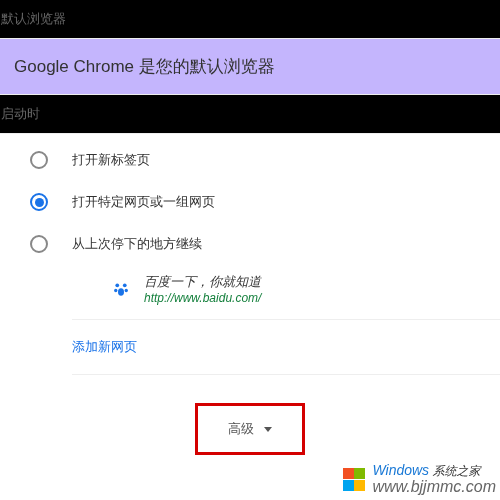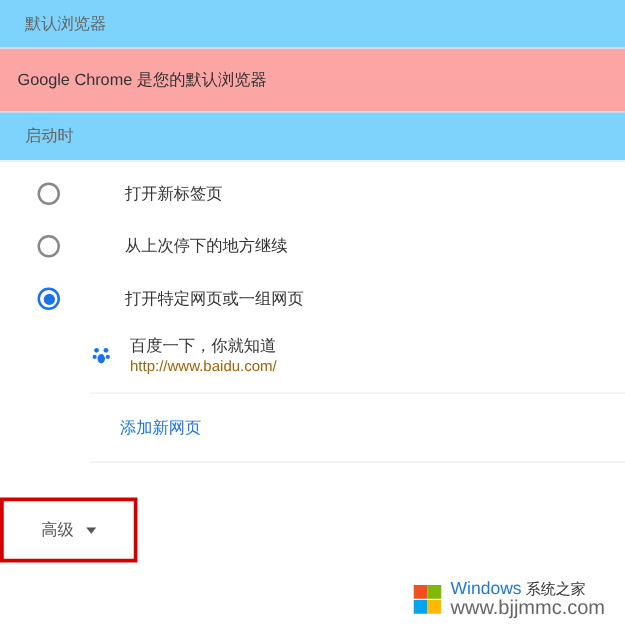--- a/index.html
+++ b/index.html
@@ -1,35 +1,35 @@
 <!DOCTYPE html>
 <html><head>
   <meta charset="utf-8">
   <style>
     * { box-sizing: border-box; margin: 0; padding: 0; }
     body { font-family: "Microsoft YaHei", Arial, sans-serif; font-size: 13px; color: #333; background: #fff; width: 500px; height: 500px; overflow: hidden; position: relative; }
-    .section-header { background: #7dd3fc; padding: 10px 20px; color: #666; font-size: 13px; border-bottom: 1px solid #eee; }
-    .white-row { background: #fca5a5; padding: 16px 14px; color: #333; border-bottom: 1px solid #eee; font-size: 13px; }
+    .section-header { background: #000000; padding: 10px 1px; color: #666; font-size: 13px; border-bottom: 1px solid #eee; }
+    .white-row { background: #c4b5fd; padding: 16px 14px; color: #333; border-bottom: 1px solid #eee; font-size: 17px; }
     .radio-group { padding: 5px 0 0 0; }
-    .radio-row { display: flex; align-items: center; padding: 12px 14px 12px 30px; cursor: pointer; gap: 28px; }
+    .radio-row { display: flex; align-items: center; padding: 12px 14px 12px 30px; cursor: pointer; }
     .radio-circle { width: 18px; height: 18px; border: 2px solid #888; border-radius: 50%; flex-shrink: 0; display: flex; align-items: center; justify-content: center; margin-right: 24px; }
     .radio-circle.selected { border-color: #1a73e8; }
     .radio-dot { width: 9px; height: 9px; background: #1a73e8; border-radius: 50%; }
     .radio-label { color: #333; font-size: 13px; }
-    .page-entry { display: flex; align-items: center; padding: 8px 14px 8px 72px; }
+    .page-entry { display: flex; align-items: center; padding: 8px 14px 8px 112px; font-style: italic; }
     .page-icon { width: 18px; height: 18px; margin-right: 14px; color: #1a73e8; flex-shrink: 0; }
     .page-info { display: flex; flex-direction: column; }
     .page-title { font-size: 13px; color: #333; }
-    .page-url { font-size: 12px; color: #a16207; }
+    .page-url { font-size: 12px; color: #15803d; }
     .divider { height: 1px; background: #eee; margin: 6px 0 6px 72px; }
-    .link-row { padding: 12px 14px 12px 72px; color: #1a73e8; font-size: 13px; cursor: pointer; margin-left: 24px; }
-    .advanced-wrap { display: flex; margin-top: 28px; }
+    .link-row { padding: 12px 14px 12px 72px; color: #1a73e8; font-size: 13px; cursor: pointer; }
+    .advanced-wrap { display: flex; justify-content: center; margin-top: 28px; }
     .advanced-btn { border: 3px solid #d40000; padding: 14px 30px; display: flex; align-items: center; color: #555; font-size: 13px; cursor: pointer; }
     .dropdown-arrow { width: 0; height: 0; border-left: 4px solid transparent; border-right: 4px solid transparent; border-top: 5px solid #555; margin-left: 10px; }
-    .watermark { position: absolute; bottom: 4px; right: 16px; display: flex; align-items: center; font-size: 12px; }
+    .watermark { position: absolute; bottom: 4px; right: 4px; display: flex; align-items: center; font-size: 12px; font-style: italic; }
     .wm-logo { display: flex; flex-wrap: wrap; width: 24px; height: 24px; margin-right: 5px; }
     .wm-sq { width: 11px; height: 11px; }
     .wm-r { background: #f25022; }
     .wm-g { background: #7fba00; }
     .wm-b { background: #00a4ef; }
     .wm-y { background: #ffb900; }
     .wm-text1 { color: #1a79d6; font-size: 14px; }
     .wm-text2 { color: #666; font-size: 16px; margin-left: 0; }
     .wm-col { display: flex; flex-direction: column; line-height: 1.1; }
   </style>
@@ -40,28 +40,28 @@
 <div class="white-row">Google Chrome 是您的默认浏览器</div>
 
 <div class="section-header">启动时</div>
 
 <div class="radio-group">
   <div class="radio-row">
     <span class="radio-circle"></span>
     <span class="radio-label">打开新标签页</span>
   </div>
   <div class="radio-row">
-    <span class="radio-circle"></span>
-    <span class="radio-label">从上次停下的地方继续</span>
-  </div>
-  <div class="radio-row">
     <span class="radio-circle selected">
         <span class="radio-dot"></span>
       </span>
     <span class="radio-label">打开特定网页或一组网页</span>
+  </div>
+  <div class="radio-row">
+    <span class="radio-circle"></span>
+    <span class="radio-label">从上次停下的地方继续</span>
   </div>
 
   <div class="page-entry">
     <svg class="page-icon" viewBox="0 0 24 24" fill="#1a73e8">
       <circle cx="7" cy="7" r="2.5"></circle>
         <circle cx="17" cy="7" r="2.5"></circle>
         <circle cx="5" cy="14" r="2.2"></circle>
         <circle cx="19" cy="14" r="2.2"></circle>
         <ellipse cx="12" cy="16" rx="4" ry="5"></ellipse>
     </svg>

